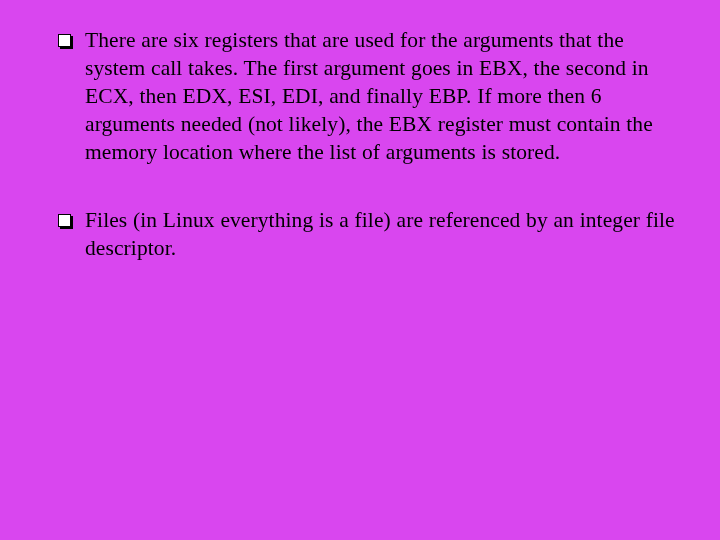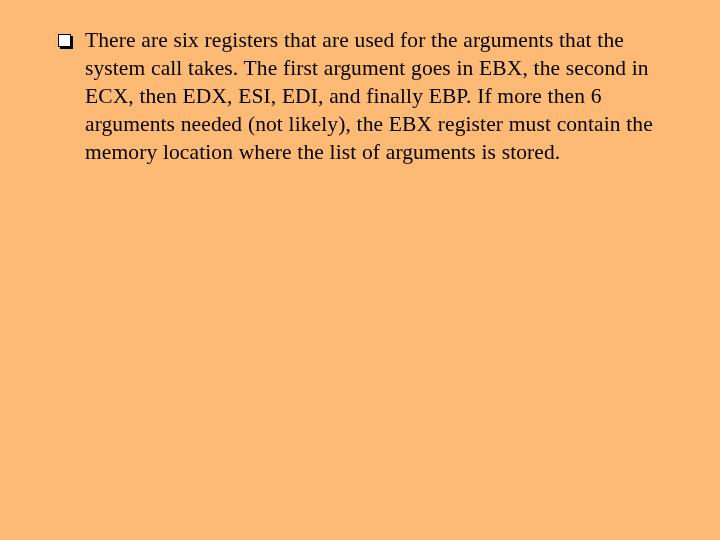--- a/index.html
+++ b/index.html
@@ -12,21 +12,21 @@
     background: #ffffff;
     font-family: "Liberation Serif", "DejaVu Serif", serif;
     color: #000000;
     overflow: hidden;
   }
 
   .slide {
     position: relative;
     width: 720px;
     height: 540px;
-    background: #fdba74;
+    background: #d946ef;
     box-sizing: border-box;
   }
 
   .body-block {
     position: absolute;
     left: 58px;
     top: 26px;
     width: 620px;
   }
 
@@ -88,16 +88,23 @@
   <div class="body-block">
 
     <div class="bullet-item">
       <span class="bullet-marker">
         <span class="shadow"></span>
         <span class="face"></span>
       </span>
       <span class="bullet-text">There are six registers that are used for the arguments that the system call takes. The first argument goes in EBX, the second in ECX, then EDX, ESI, EDI, and finally EBP. If more then 6 arguments needed (not likely), the EBX register must contain the memory location where the list of arguments is stored.</span>
     </div>
 
+    <div class="bullet-item">
+      <span class="bullet-marker">
+        <span class="shadow"></span>
+        <span class="face"></span>
+      </span>
+      <span class="bullet-text">Files (in Linux everything is a file) are referenced by an integer file descriptor.</span>
+    </div>
 
   </div>
 
 </div>
 
 </body></html>

